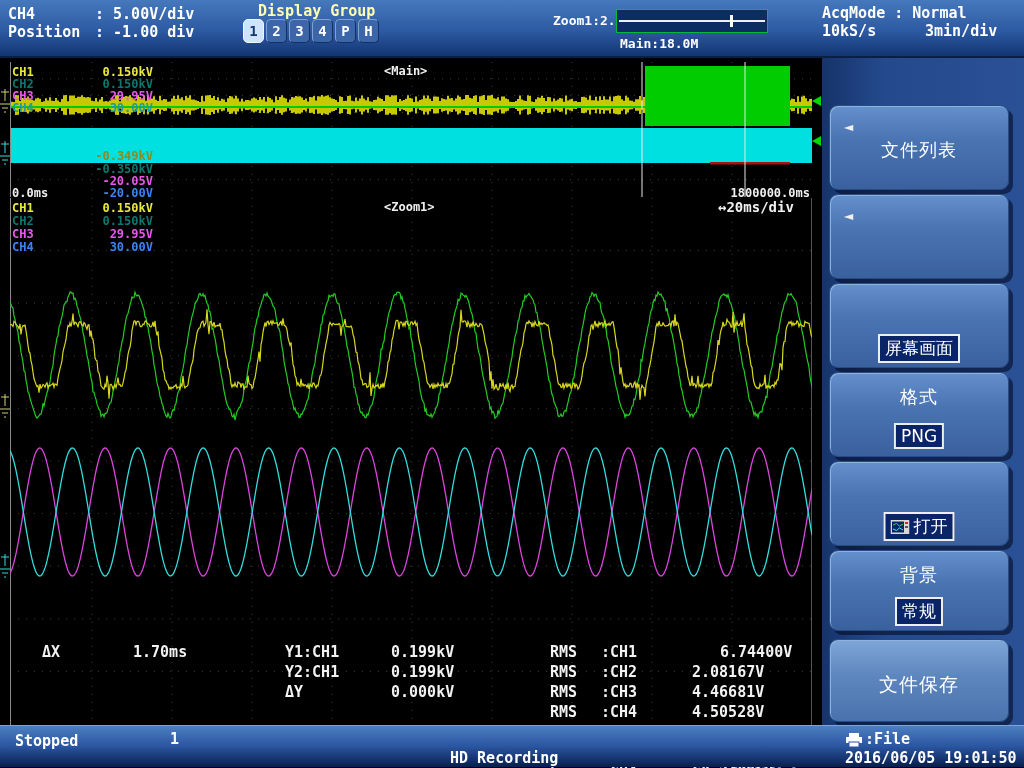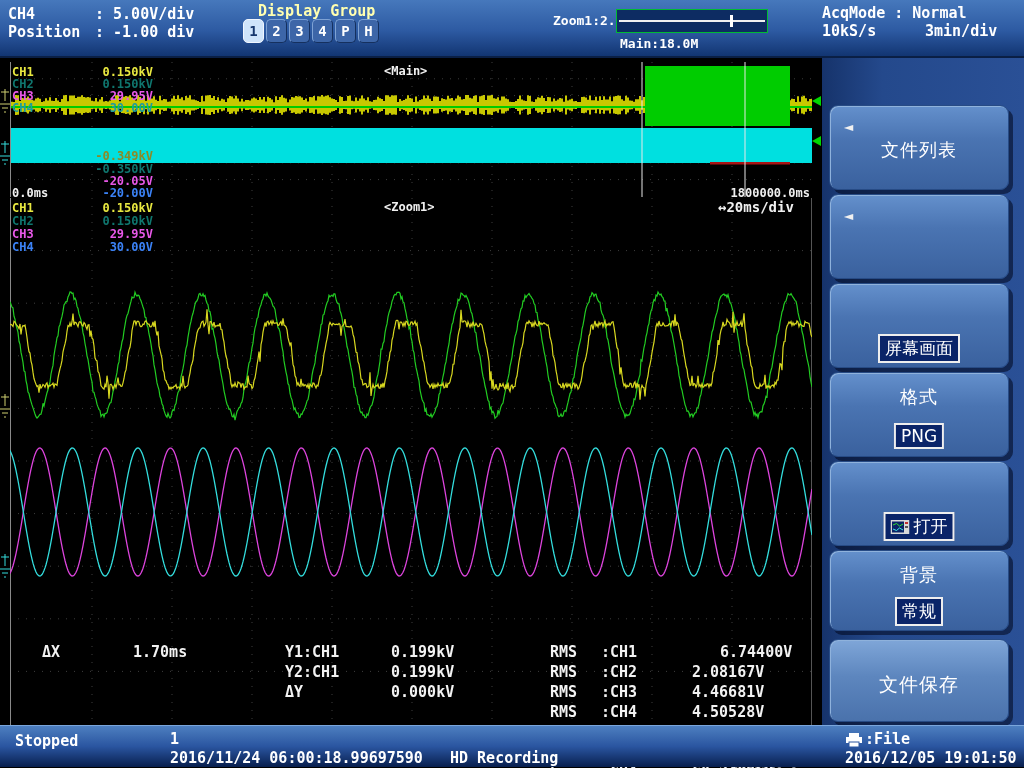--- a/index.html
+++ b/index.html
@@ -270,22 +270,21 @@
   </div>
 
   <div class="abs sb-btn exec" style="top:581px;height:83px">
     <div class="bl">文件保存</div>
   </div>
 </div>
 
 <div class="abs status-bar">
   <span class="abs st" style="left:15px;top:6px">Stopped</span>
   <span class="abs st" style="left:170px;top:4px">1</span>
-  <span class="abs st" style="left:170px;top:23px">2016/11/24 06:00:18.99697590</span>
   <span class="abs st" style="left:450px;top:23px">HD Recording</span>
   <svg class="abs" style="left:845px;top:7px" width="18" height="14">
     <rect x="4" y="0" width="10" height="4" fill="#fff"></rect>
     <rect x="1" y="4" width="16" height="6" fill="#fff"></rect>
     <rect x="4" y="9" width="10" height="5" fill="#fff" stroke="#2a55a0"></rect>
   </svg>
   <span class="abs st" style="left:865px;top:4px">:File</span>
-  <span class="abs st" style="left:845px;top:23px">2016/12/05 19:01:50</span>
+  <span class="abs st" style="left:845px;top:23px">2016/06/05 19:01:50</span>
 </div>
 
 </body></html>

